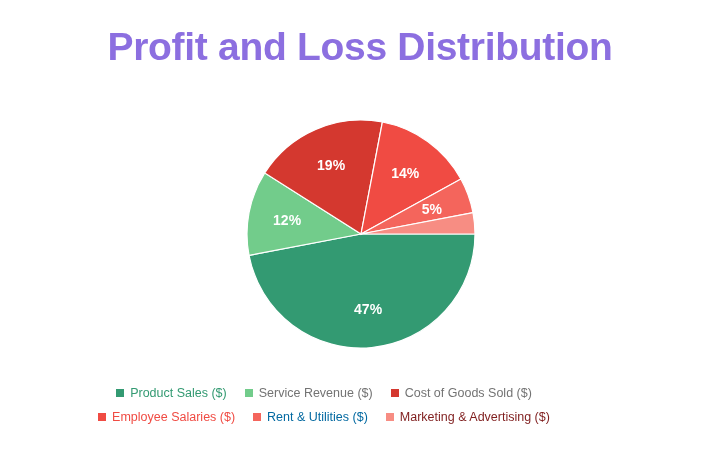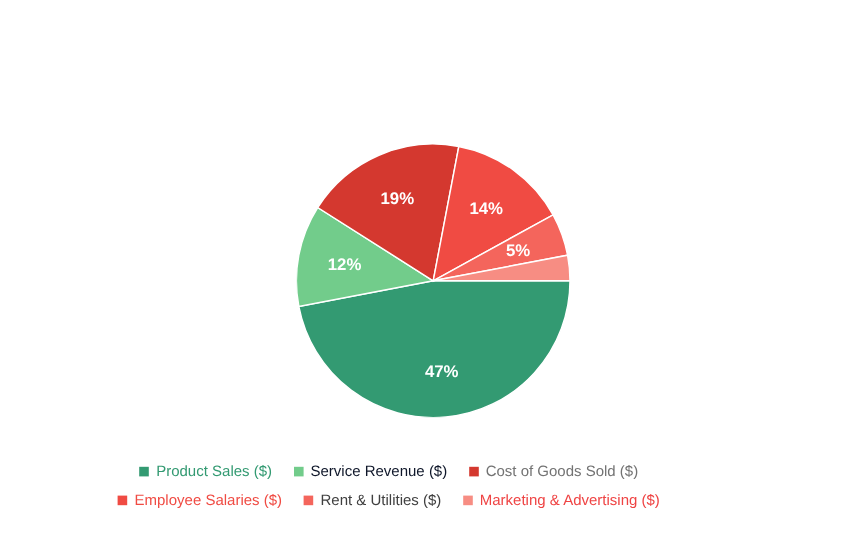--- a/index.html
+++ b/index.html
@@ -81,20 +81,21 @@
   .legend-text {
     font-size: 12.5px;
     line-height: 14px;
   }
 </style>
 </head>
 <body>
 
 <div id="chart-card">
 
+  <div id="chart-title">Profit and Loss Distribution</div>
 
   <div id="pie-wrap">
     <svg id="pie-svg" viewBox="0 0 228 228">
       <g id="pie-slices">
           <path d="M 114 114 L 228.00 114.00 A 114 114 0 0 1 2.02 135.36 Z" fill="#339a72" stroke="#ffffff" stroke-width="1.2"></path>
           <path d="M 114 114 L 2.02 135.36 A 114 114 0 0 1 17.75 52.92 Z" fill="#72cc8b" stroke="#ffffff" stroke-width="1.2"></path>
           <path d="M 114 114 L 17.75 52.92 A 114 114 0 0 1 135.36 2.02 Z" fill="#d4382f" stroke="#ffffff" stroke-width="1.2"></path>
           <path d="M 114 114 L 135.36 2.02 A 114 114 0 0 1 213.90 59.08 Z" fill="#f04b43" stroke="#ffffff" stroke-width="1.2"></path>
           <path d="M 114 114 L 213.90 59.08 A 114 114 0 0 1 225.98 92.64 Z" fill="#f4655c" stroke="#ffffff" stroke-width="1.2"></path>
           <path d="M 114 114 L 225.98 92.64 A 114 114 0 0 1 228.00 114.00 Z" fill="#f78d83" stroke="#ffffff" stroke-width="1.2"></path>
@@ -110,36 +111,36 @@
   </div>
 
   <div id="legend">
     <div class="legend-row row-1" id="legend-row-0">
         <div class="legend-item">
           <span class="legend-swatch" style="background: rgb(51, 154, 114);"></span>
           <span class="legend-text" style="color: rgb(51, 154, 114);">Product Sales ($)</span>
         </div>
         <div class="legend-item">
           <span class="legend-swatch" style="background: rgb(114, 204, 139);"></span>
-          <span class="legend-text" style="color: #0f172a;">Service Revenue ($)</span>
+          <span class="legend-text" style="color: #737373;">Service Revenue ($)</span>
         </div>
         <div class="legend-item">
           <span class="legend-swatch" style="background: rgb(212, 56, 47);"></span>
           <span class="legend-text" style="color: #737373;">Cost of Goods Sold ($)</span>
         </div>
       </div>
     <div class="legend-row row-2" id="legend-row-1">
         <div class="legend-item">
           <span class="legend-swatch" style="background: rgb(240, 75, 67);"></span>
           <span class="legend-text" style="color: rgb(240, 75, 67); text-align: center;">Employee Salaries ($)</span>
         </div>
         <div class="legend-item">
           <span class="legend-swatch" style="background: rgb(244, 101, 92);"></span>
-          <span class="legend-text" style="color: #404040;">Rent &amp; Utilities ($)</span>
+          <span class="legend-text" style="color: #0369a1;">Rent &amp; Utilities ($)</span>
         </div>
         <div class="legend-item">
           <span class="legend-swatch" style="background: rgb(247, 141, 131);"></span>
-          <span class="legend-text" style="color: #ef4444;">Marketing &amp; Advertising ($)</span>
+          <span class="legend-text" style="color: #7f1d1d;">Marketing &amp; Advertising ($)</span>
         </div>
       </div>
   </div>
 
 </div>
 
 </body></html>

